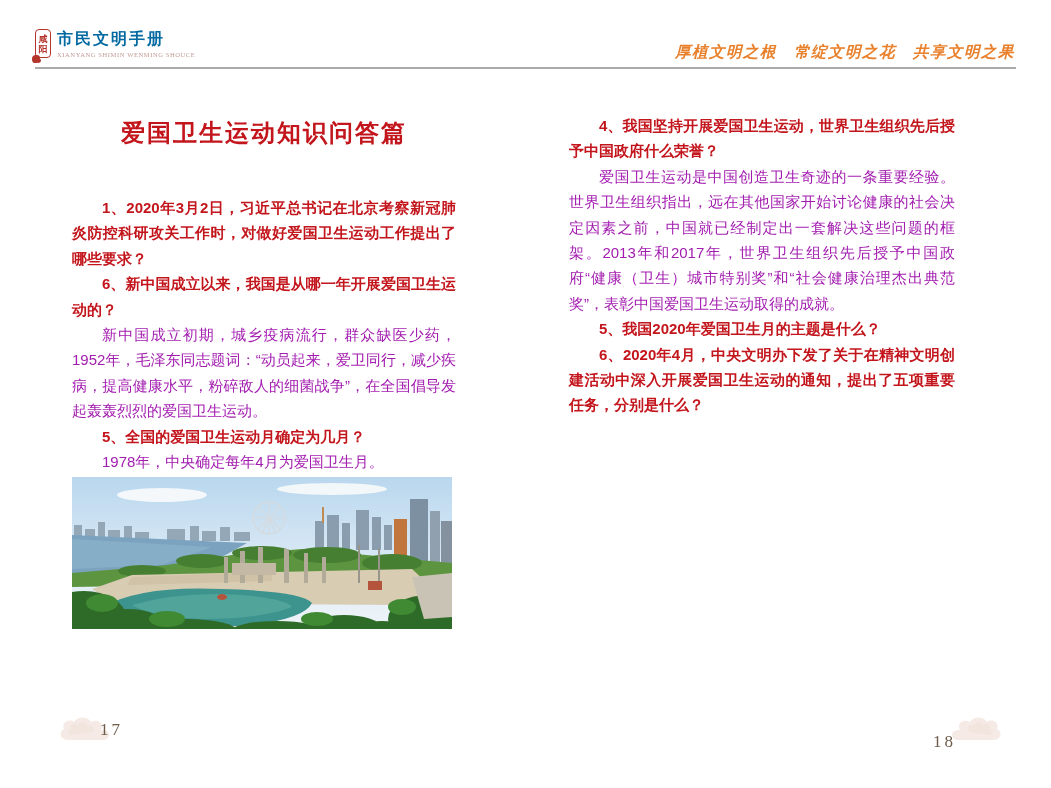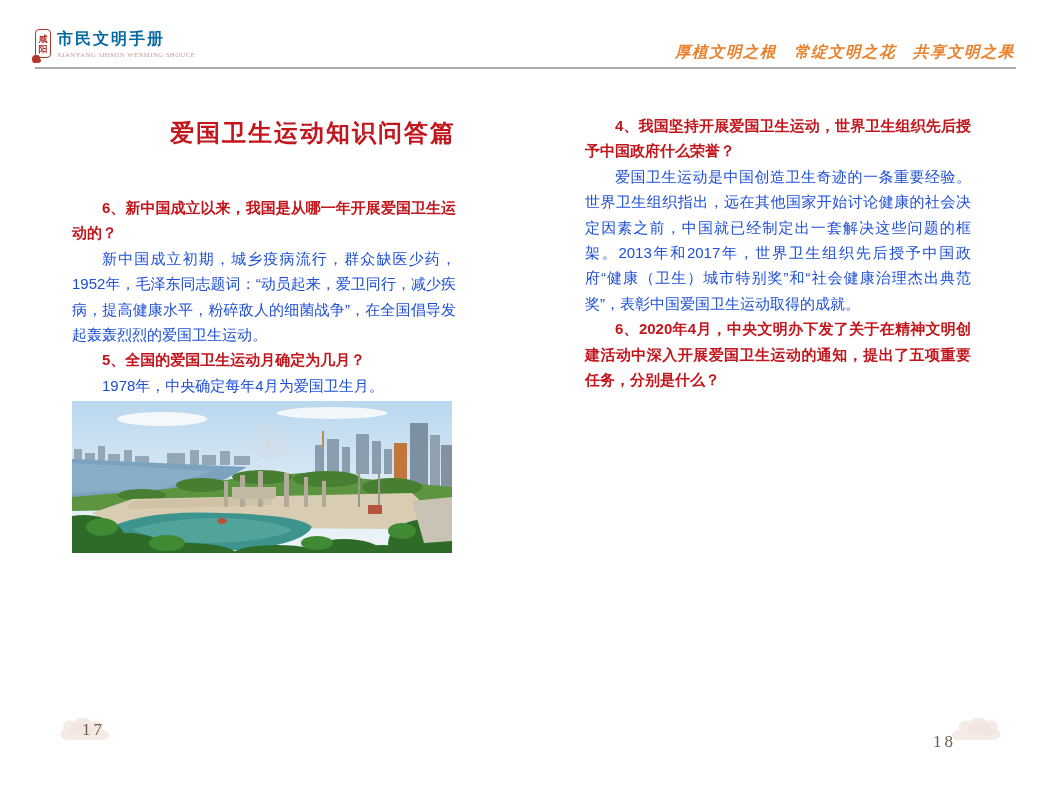--- a/index.html
+++ b/index.html
@@ -44,51 +44,51 @@
     color: #e8802c; font-size: 15.5px; letter-spacing: 1.5px;
   }
   .header-rule {
     position: absolute; left: 35px; right: 35px; top: 67px;
     height: 2px; background: #ababab;
   }
 
   
   .col { position: absolute; }
   .col-left  { left: 72px;  top: 118px; width: 384px; }
-  .col-right { left: 585px; top: 113px; width: 386px; }
+  .col-right { left: 569px; top: 113px; width: 386px; }
 
   .section-title {
     color: #c3151c; font-size: 24px; font-weight: 700;
-    text-align: right; letter-spacing: 2px;
+    text-align: center; letter-spacing: 2px;
     line-height: 30px; margin-bottom: 47px;
   }
   p.q, p.a {
     font-size: 15px; line-height: 25.4px;
     text-indent: 2em; text-align: justify;
   }
   p.q { color: #c3151c; font-weight: 700; }
-  p.a { color: #1d4ed8; }
+  p.a { color: #a21caf; }
 
   .photo {
     display: block; width: 380px; height: 152px; margin-top: 3px;
   }
 
   
   .pagenum-wrap { position: absolute; }
   .pagenum-wrap.left  { left: 58px;  top: 712px; }
   .pagenum-wrap.right { left: 905px; top: 712px; }
   .cloud { position: absolute; width: 78px; height: 30px; opacity: 0.55; }
   .pagenum-wrap.left  .cloud { left: 0; top: 4px; }
   .pagenum-wrap.right .cloud { left: 20px; top: 4px; transform: scaleX(-1); }
   .pagenum {
     position: relative; z-index: 2;
     font-family: "Liberation Serif", "DejaVu Serif", serif;
     font-size: 17px; letter-spacing: 3px; color: #6e5c49;
   }
-  .pagenum-wrap.left  .pagenum { margin-left: 24px; margin-top: 8px; }
+  .pagenum-wrap.left  .pagenum { margin-left: 42px; margin-top: 8px; }
   .pagenum-wrap.right .pagenum { margin-left: 28px; margin-top: 20px; }
 </style>
 </head>
 <body>
 
 <div class="page">
 
   <div class="logo">
     <div class="seal">
       <span>咸</span>
@@ -100,20 +100,21 @@
       <div class="logo-sub">XIANYANG SHIMIN WENMING SHOUCE</div>
     </div>
   </div>
 
   <div class="slogan">厚植文明之根　常绽文明之花　共享文明之果</div>
   <div class="header-rule"></div>
 
   <div class="col col-left">
     <h1 class="section-title">爱国卫生运动知识问答篇</h1>
 
+    <p class="q">1、2020年3月2日，习近平总书记在北京考察新冠肺炎防控科研攻关工作时，对做好爱国卫生运动工作提出了哪些要求？</p>
     <p class="q">6、新中国成立以来，我国是从哪一年开展爱国卫生运动的？</p>
     <p class="a">新中国成立初期，城乡疫病流行，群众缺医少药，1952年，毛泽东同志题词：“动员起来，爱卫同行，减少疾病，提高健康水平，粉碎敌人的细菌战争”，在全国倡导发起轰轰烈烈的爱国卫生运动。</p>
     <p class="q">5、全国的爱国卫生运动月确定为几月？</p>
     <p class="a">1978年，中央确定每年4月为爱国卫生月。</p>
 
     <svg class="photo" viewBox="0 0 380 152" preserveAspectRatio="none" aria-hidden="true">
       <defs>
         <linearGradient id="sky" x1="0" y1="0" x2="0" y2="1">
           <stop offset="0" stop-color="#b9d7ee"></stop>
           <stop offset="0.7" stop-color="#e3eef7"></stop>
@@ -209,20 +210,21 @@
           <ellipse cx="330" cy="130" rx="14" ry="8"></ellipse>
       </g>
       <path d="M340,100 L380,96 L380,140 L352,142 Z" fill="#c9c3b6"></path>
       <ellipse cx="150" cy="120" rx="5" ry="3" fill="#b5543c"></ellipse>
     </svg>
   </div>
 
   <div class="col col-right">
     <p class="q">4、我国坚持开展爱国卫生运动，世界卫生组织先后授予中国政府什么荣誉？</p>
     <p class="a">爱国卫生运动是中国创造卫生奇迹的一条重要经验。世界卫生组织指出，远在其他国家开始讨论健康的社会决定因素之前，中国就已经制定出一套解决这些问题的框架。2013年和2017年，世界卫生组织先后授予中国政府“健康（卫生）城市特别奖”和“社会健康治理杰出典范奖”，表彰中国爱国卫生运动取得的成就。</p>
+    <p class="q">5、我国2020年爱国卫生月的主题是什么？</p>
     <p class="q">6、2020年4月，中央文明办下发了关于在精神文明创建活动中深入开展爱国卫生运动的通知，提出了五项重要任务，分别是什么？</p>
   </div>
 
   <div class="pagenum-wrap left">
     <svg class="cloud" viewBox="0 0 78 30" aria-hidden="true">
       <path fill="#eed9d0" d="M10 24 C2 24 0 16 6 13 C3 7 11 2 16 6 C19 0 30 0 33 6 C40 2 47 8 43 14 C52 13 54 22 46 24 Z"></path>
       <path fill="#e6cabd" d="M14 19 C10 19 9 14 13 13 C11 9 17 6 20 9 C22 5 29 6 30 10 C34 8 38 13 34 16 Z" opacity="0.6"></path>
     </svg>
     <div class="pagenum">17</div>
   </div>

